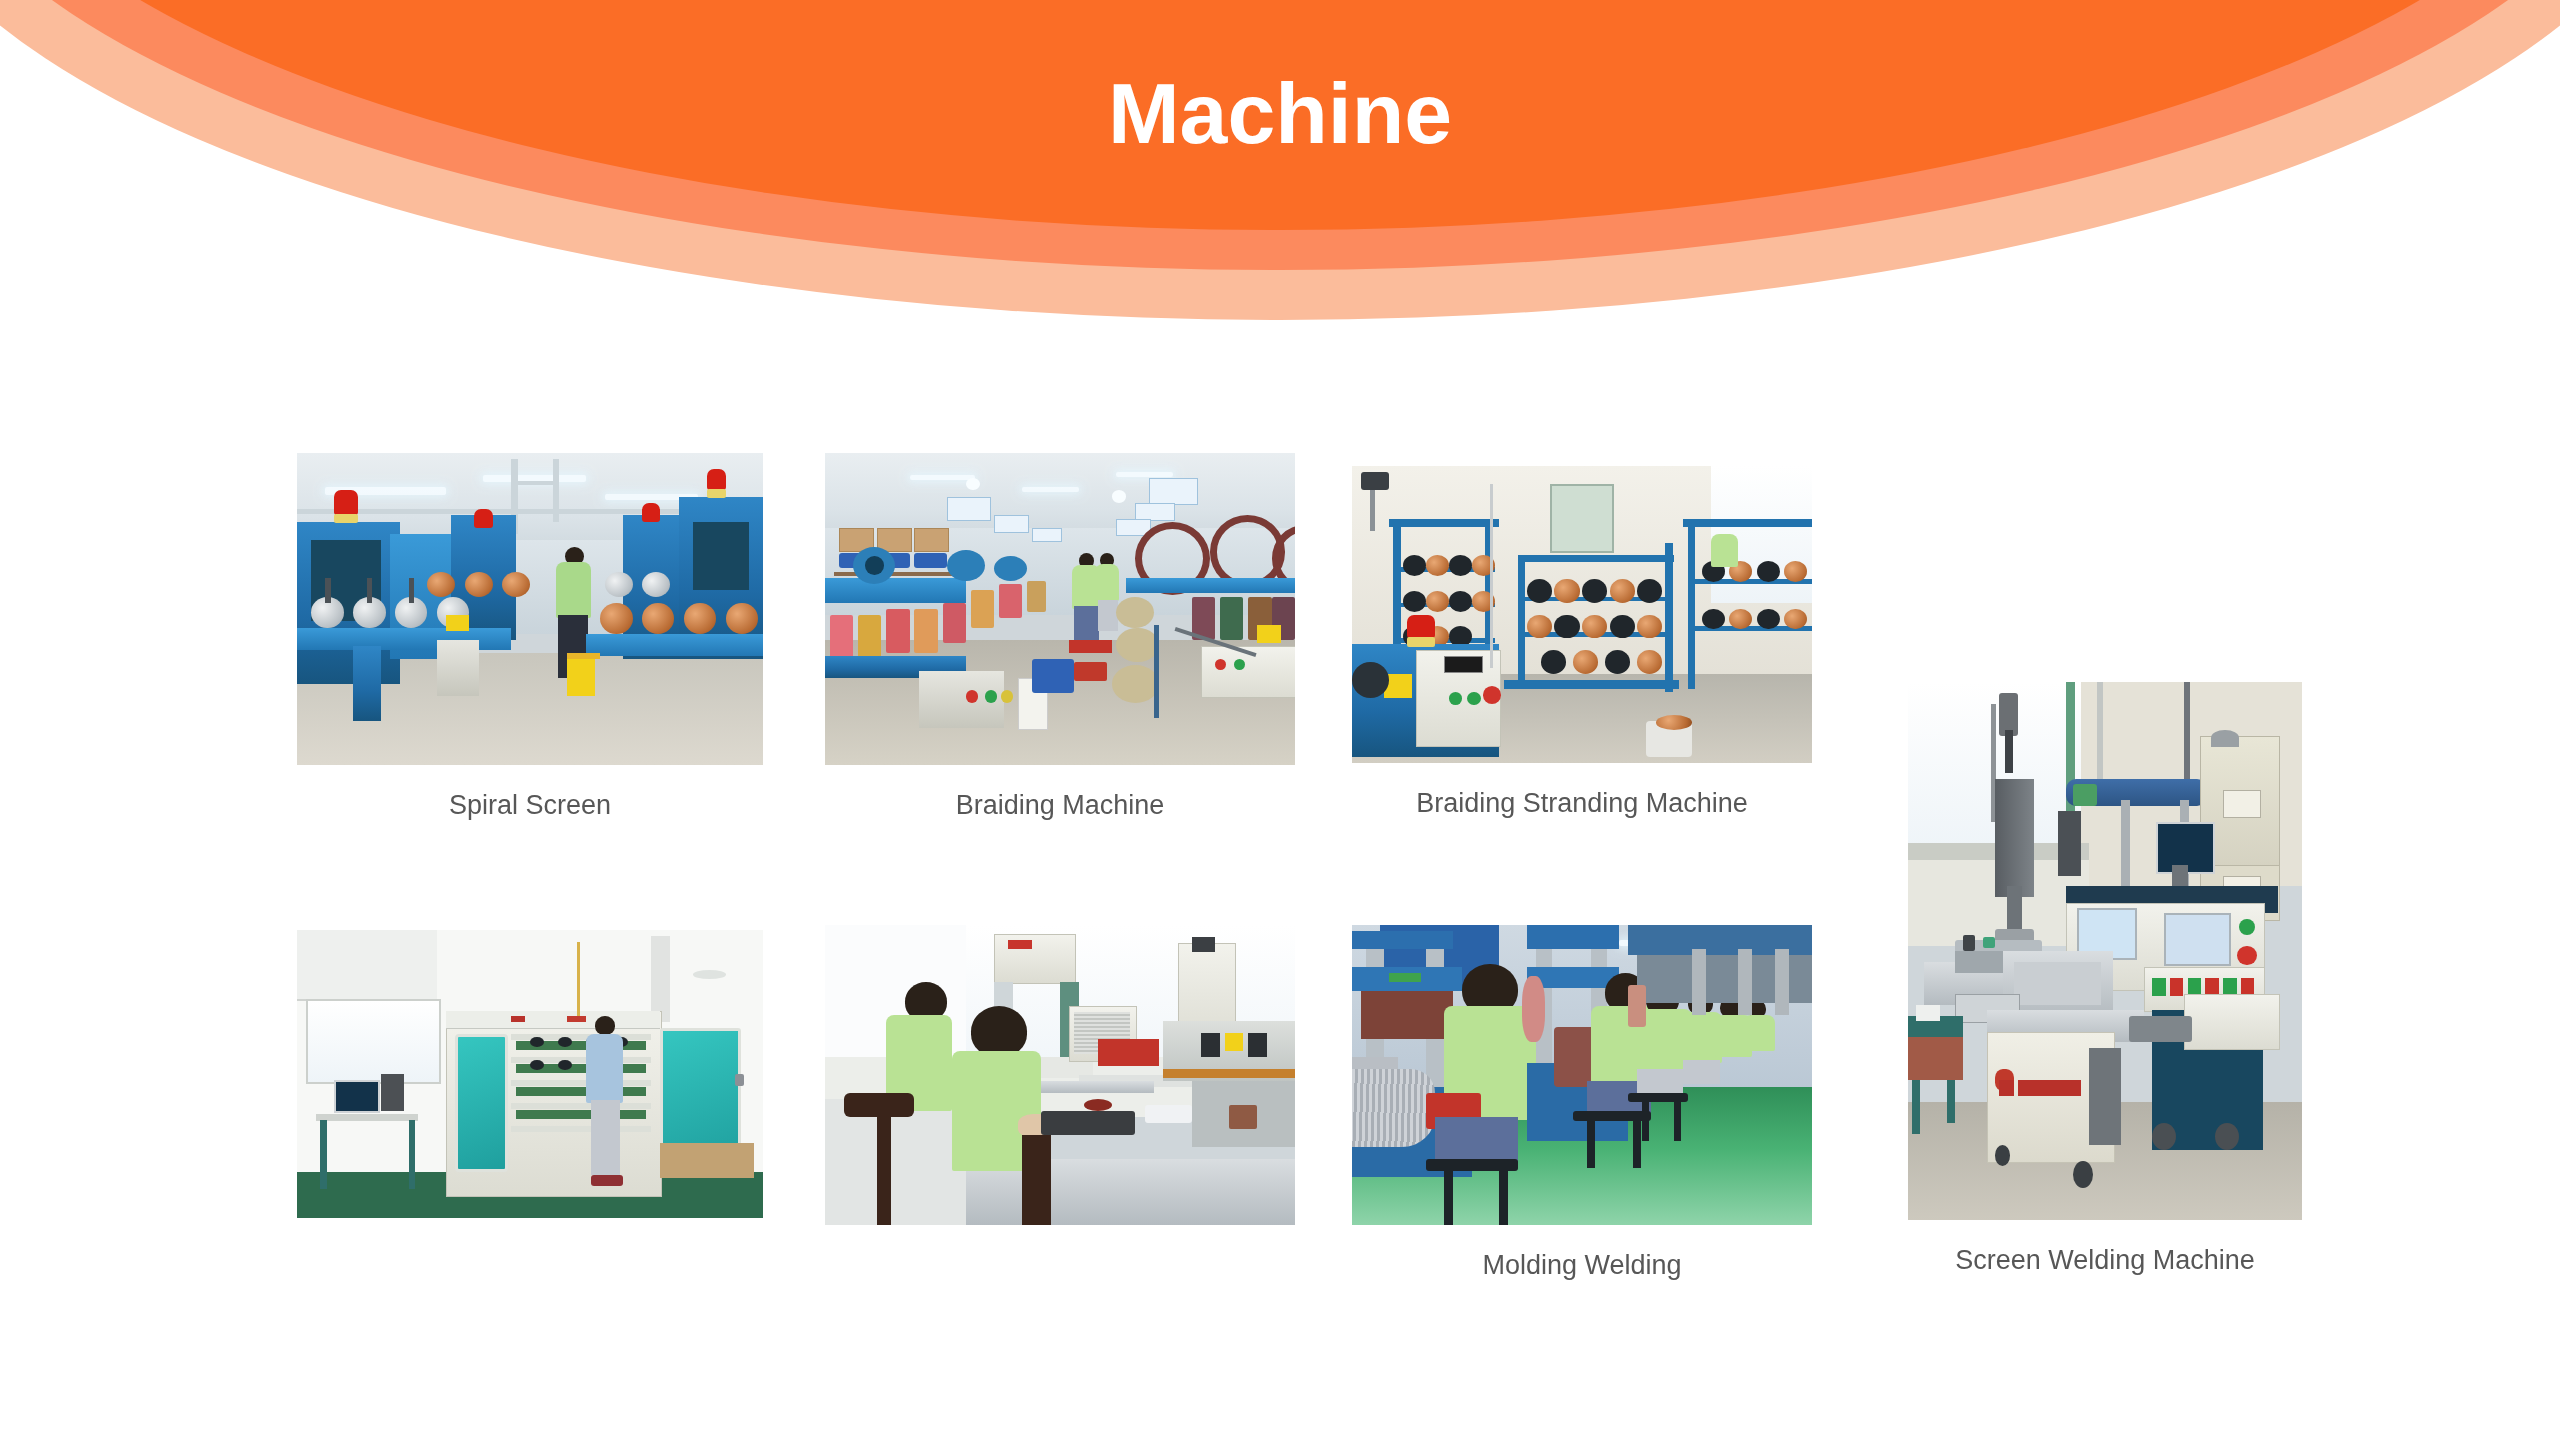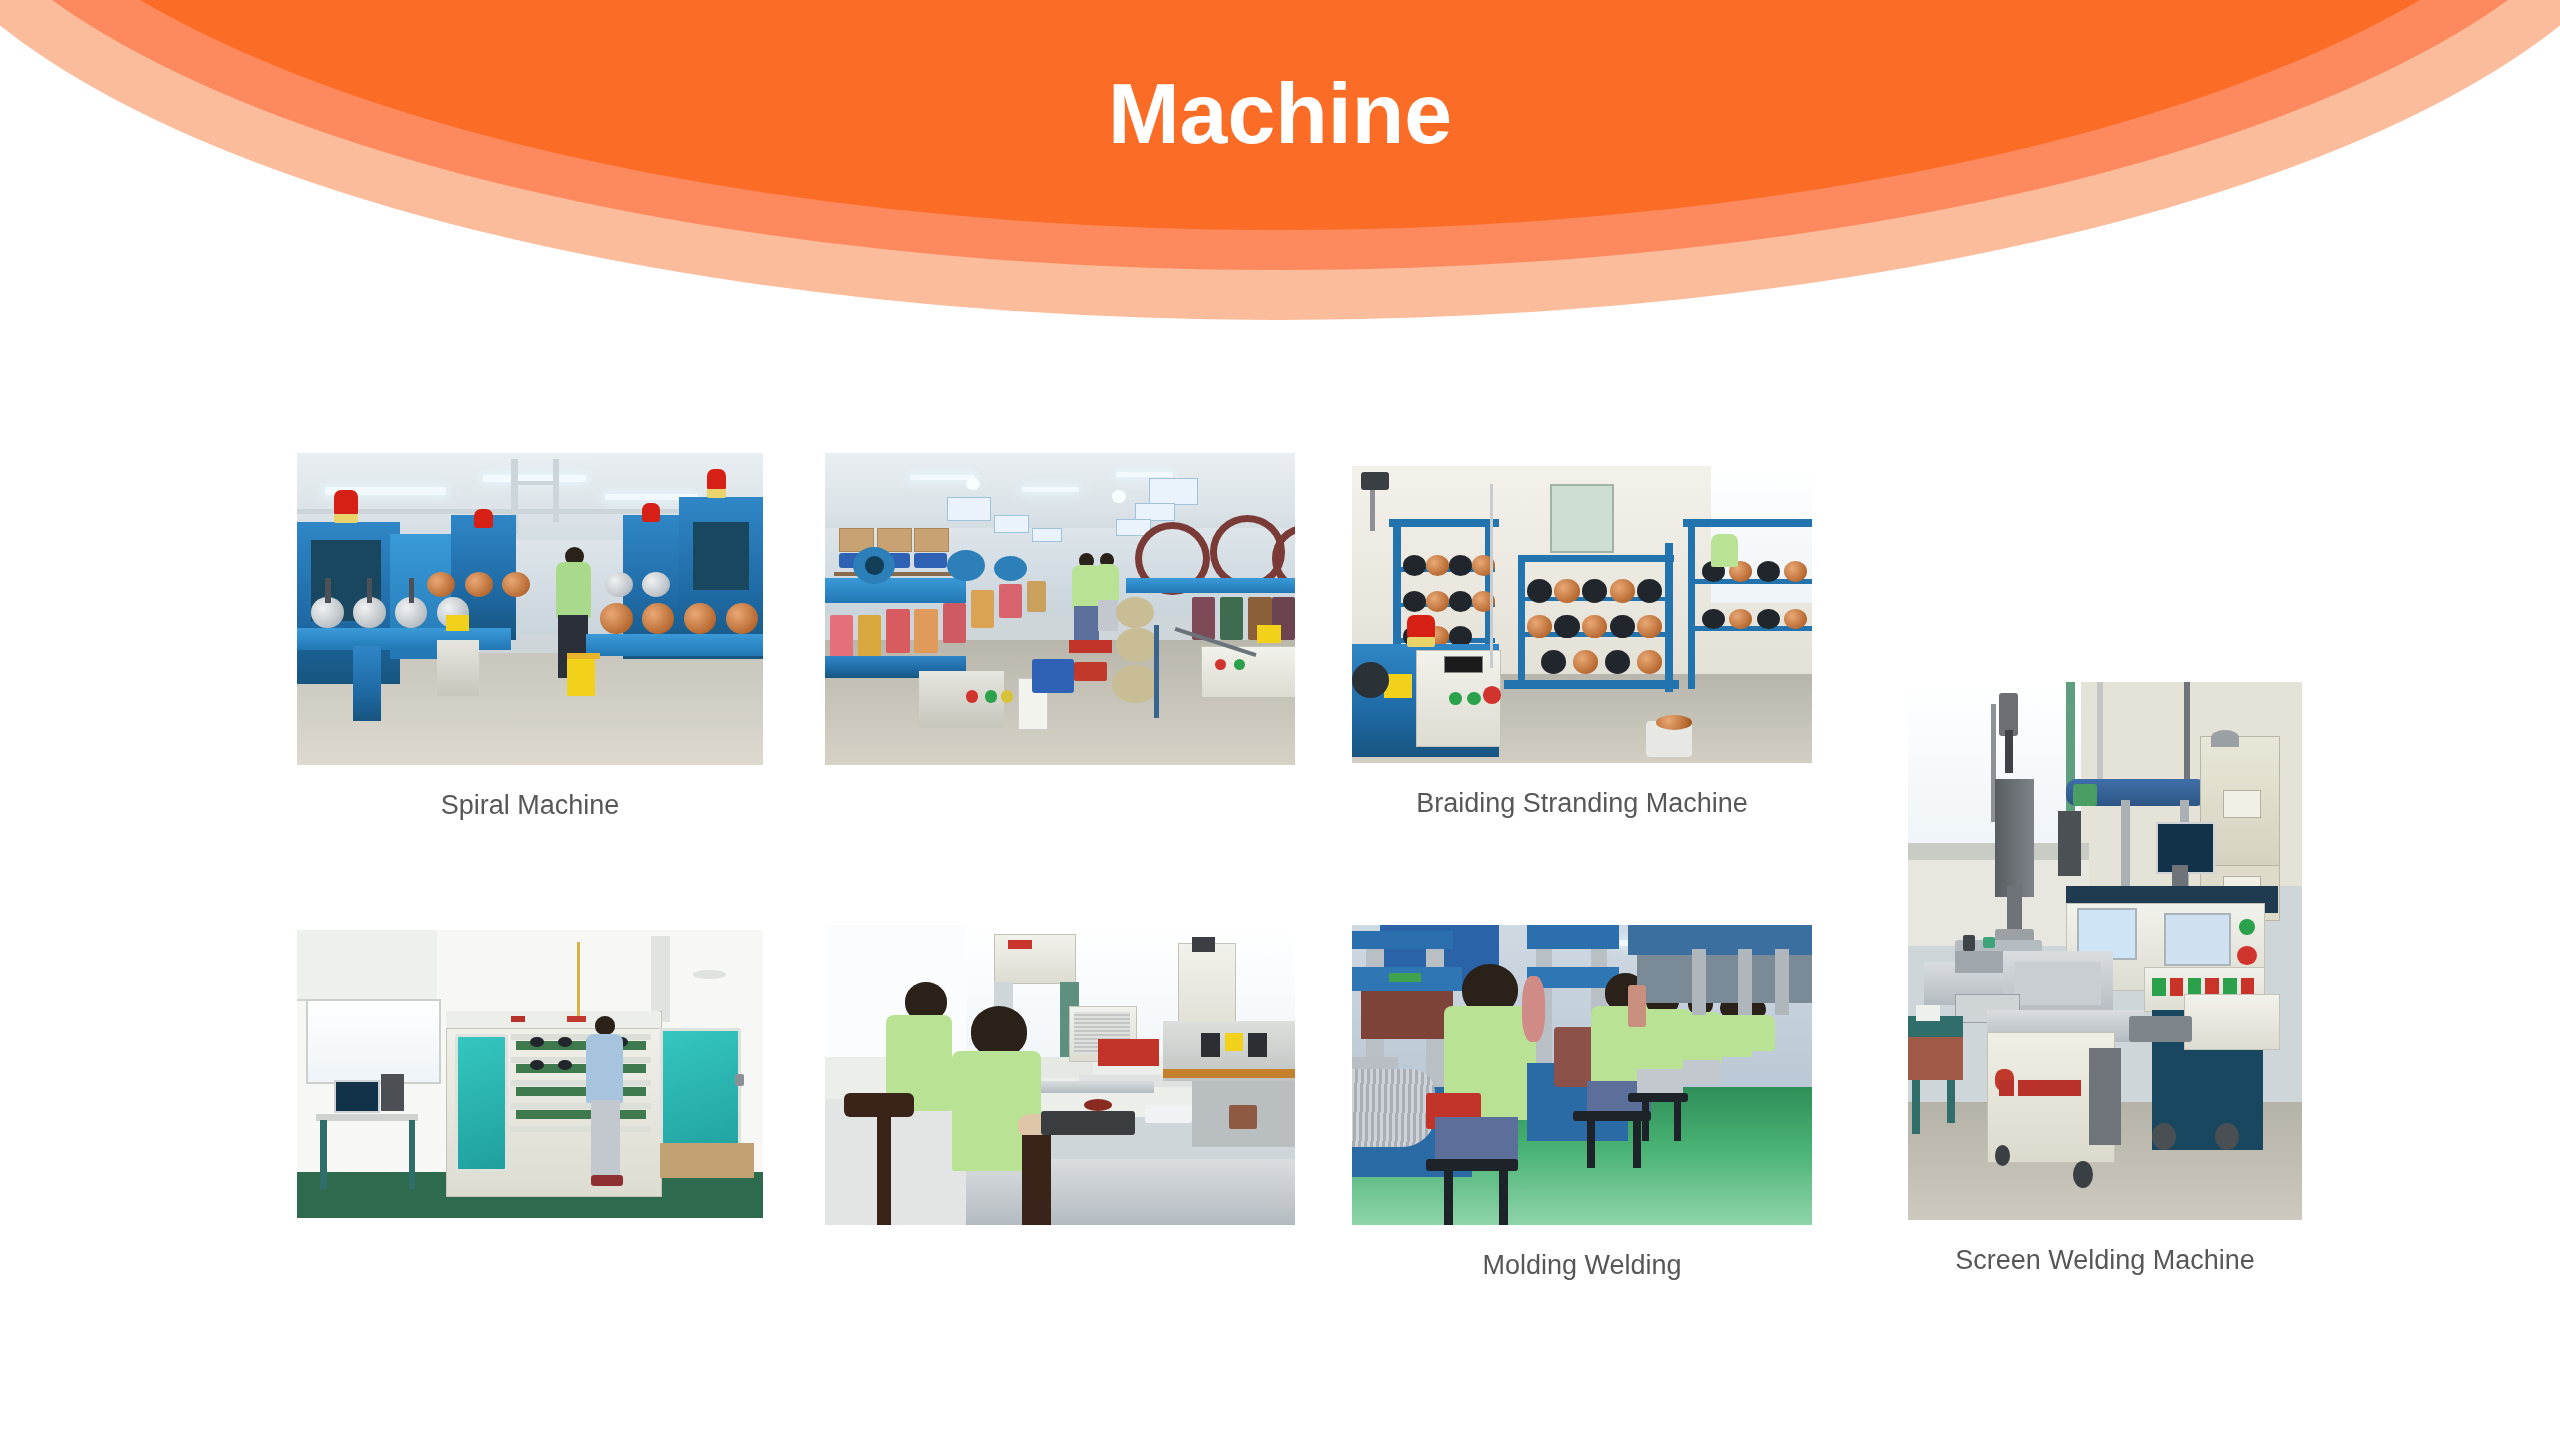--- a/index.html
+++ b/index.html
@@ -211,21 +211,21 @@
         <div class="el spool-copper" style="left:65%;top:48%;width:7%;height:10%;"></div>
         <div class="el spool-copper" style="left:74%;top:48%;width:7%;height:10%;"></div>
         <div class="el spool-copper" style="left:83%;top:48%;width:7%;height:10%;"></div>
         <div class="el spool-copper" style="left:92%;top:48%;width:7%;height:10%;"></div>
         <div class="el spool-silver" style="left:66%;top:38%;width:6%;height:8%;"></div>
         <div class="el spool-silver" style="left:74%;top:38%;width:6%;height:8%;"></div>
         <div class="el warn-yellow" style="left:58%;top:66%;width:6%;height:12%;"></div>
         <div class="el" style="left:58%;top:64%;width:7%;height:2%;background:#e8b52a;"></div>
       </div>
     </div>
-    <div class="photo-caption">Spiral Machine</div>
+    <div class="photo-caption">Spiral Screen</div>
   </div>
 
   <div class="photo-card" style="left:825px; top:453px; width:470px;">
     <div class="photo-frame" style="width:470px; height:312px;">
       <div class="scene">
         <div class="el bg-ceiling" style="height:30%;"></div>
         <div class="el bg-wall" style="top:24%;height:28%;"></div>
         <div class="el bg-floor-pale" style="height:40%;"></div>
         <div class="el tube" style="left:18%;top:7%;width:14%;height:1.8%;"></div>
         <div class="el tube" style="left:42%;top:11%;width:12%;height:1.6%;"></div>
@@ -290,20 +290,21 @@
         <div class="el" style="left:90%;top:46%;width:5%;height:14%;background:#8a5f3a;border-radius:2px;"></div>
         <div class="el" style="left:95%;top:46%;width:5%;height:14%;background:#6c4450;border-radius:2px;"></div>
         <div class="el cabinet" style="left:80%;top:62%;width:20%;height:16%;"></div>
         <div class="el btn-r" style="left:83%;top:66%;width:2.4%;height:3.6%;"></div>
         <div class="el btn-g" style="left:87%;top:66%;width:2.4%;height:3.6%;"></div>
         <div class="el warn-yellow" style="left:92%;top:55%;width:5%;height:6%;"></div>
         <div class="el" style="left:70%;top:55%;width:1%;height:30%;background:#39658d;"></div>
         <div class="el" style="left:74%;top:60%;width:18%;height:1.4%;background:#6a737a;transform:rotate(18deg);"></div>
       </div>
     </div>
+    <div class="photo-caption">Braiding Machine</div>
   </div>
 
   <div class="photo-card" style="left:1352px; top:466px; width:460px;">
     <div class="photo-frame" style="width:460px; height:297px;">
       <div class="scene">
         <div class="el wall-pale" style="left:0;top:0;width:100%;height:74%;"></div>
         <div class="el window-bright" style="left:78%;top:0;width:22%;height:46%;"></div>
         <div class="el bg-floor-pale" style="height:30%;background:linear-gradient(180deg,#b7b5ac 0%, #d2cec3 100%);"></div>
         <div class="el" style="left:43%;top:6%;width:13%;height:22%;background:#cfded2;border:2px solid #9fb3a6;"></div>
         <div class="el" style="left:2%;top:2%;width:6%;height:6%;background:#3a3f44;border-radius:3px;"></div>

